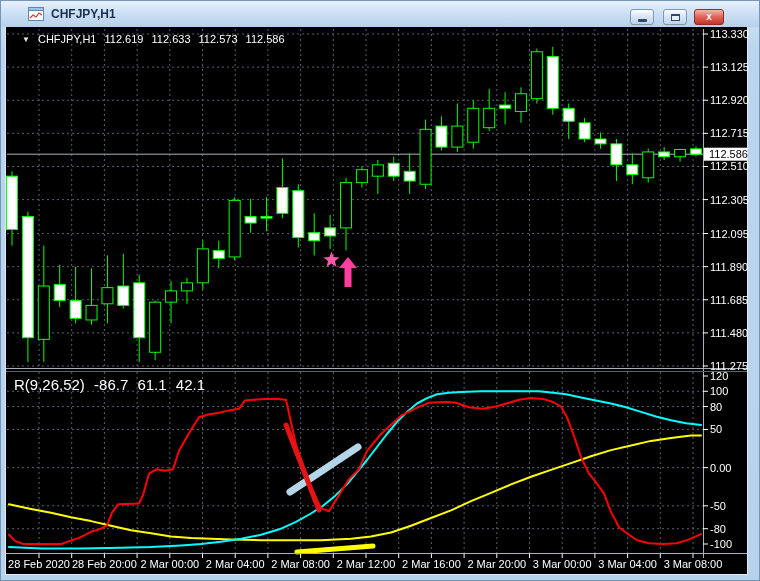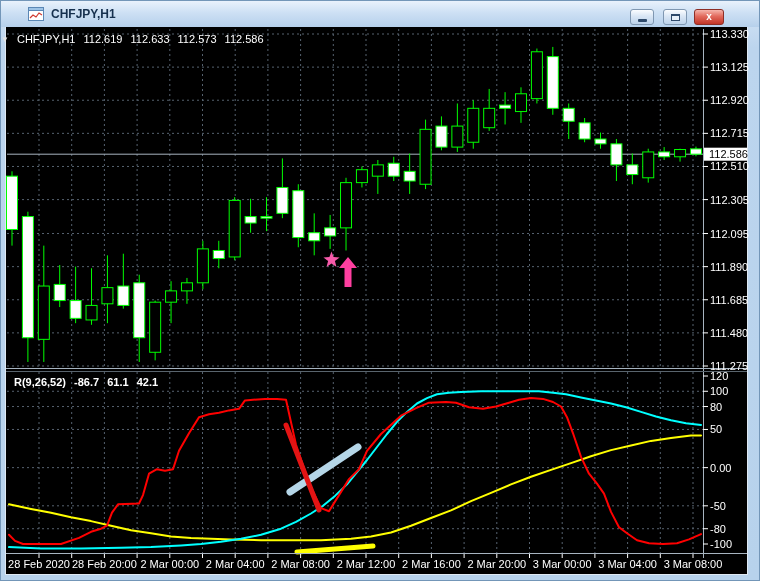--- a/index.html
+++ b/index.html
@@ -12,24 +12,24 @@
   .btn{position:absolute;top:8px;height:16px;border-radius:3px;box-sizing:border-box;cursor:default;}
   .btn-min,.btn-restore{width:24px;border:1px solid #7f97b1;background:linear-gradient(180deg,#fbfdff,#d9e6f5 45%,#bdd3ea);}
   .btn-min{left:629px;}
   .btn-restore{left:662px;}
   .btn-close{left:693px;width:30px;border:1px solid #8e2e26;background:linear-gradient(180deg,#f5b5ac,#e26a5d 45%,#c23527);
              color:#fff;font-weight:bold;font-size:10px;text-align:center;line-height:14px;}
   .glyph-min{position:absolute;left:7px;top:9px;width:9px;height:3px;background:#2f4a6b;border-radius:1px;}
   .glyph-restore{position:absolute;left:7px;top:4px;width:9px;height:7px;border:1px solid #2f4a6b;border-top:2px solid #2f4a6b;box-sizing:border-box;background:#e8f1fa;}
   .client{position:absolute;left:4px;top:25px;width:743px;height:549px;background:#000;border:1px solid #dfe9f3;box-sizing:border-box;}
   #chart-svg{position:absolute;left:0;top:0;width:760px;height:581px;}
-  .ohlc-row{position:absolute;left:0;top:32px;color:#fff;font-size:11px;z-index:4;}
+  .ohlc-row{position:absolute;left:21px;top:32px;color:#fff;font-size:11px;z-index:4;}
   .ohlc-row span{margin-right:5px;}
   .tri{display:inline-block;font-size:8px;color:#e6e6e6;margin-right:4px;vertical-align:1px;}
-  .ind-row{position:absolute;left:13px;top:375px;color:#fff;font-size:11px;z-index:4;font-weight:bold;}
+  .ind-row{position:absolute;left:13px;top:375px;color:#fff;font-size:15px;z-index:4;}
   .ind-row span{margin-right:5px;}
 </style>
 </head>
 <body>
 
 <div class="window">
   <div class="client"></div>
 
   <svg id="chart-svg" viewBox="0 0 760 581" font-family="Liberation Sans, sans-serif">
       <g>

